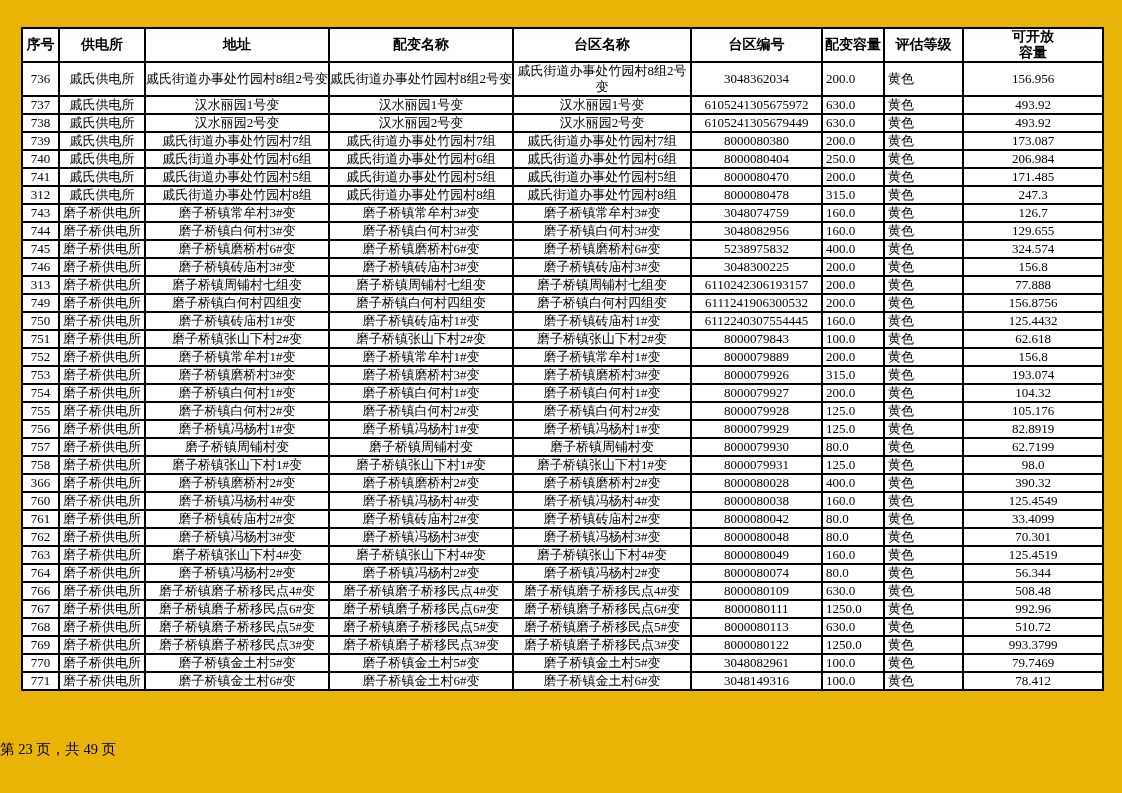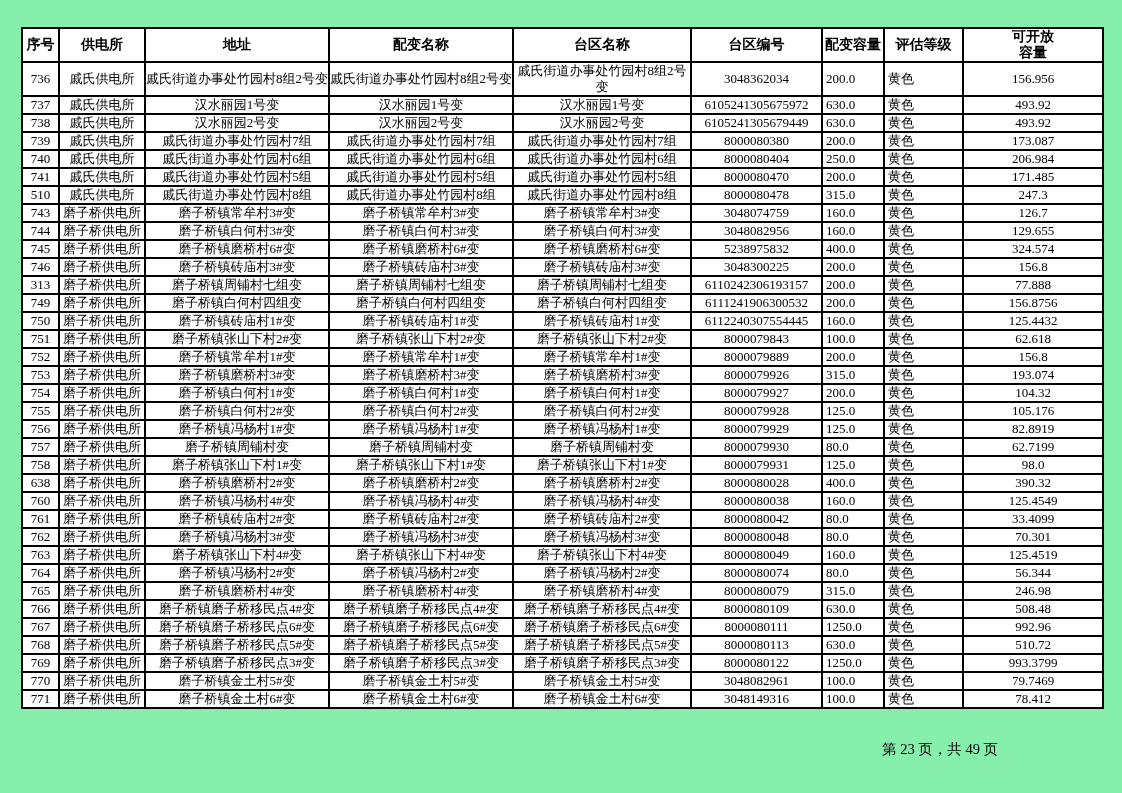--- a/index.html
+++ b/index.html
@@ -4,21 +4,21 @@
 <style>
   html, body {
     margin: 0;
     padding: 0;
     background: #ffffff;
   }
   .sheet {
     position: relative;
     width: 1122px;
     height: 793px;
-    background: #86efac;
+    background: #eab308;
     font-family: "Liberation Serif", "DejaVu Serif", serif;
     color: #000000;
     overflow: hidden;
   }
   table.capacity-table {
     position: absolute;
     left: 21px;
     top: 27px;
     border-collapse: collapse;
     table-layout: fixed;
@@ -55,21 +55,21 @@
   .capacity-table td.col-6,
   .capacity-table td.col-7 {
     text-align: left;
     padding-left: 3px;
   }
   .page-footer {
     position: absolute;
     top: 740px;
     left: 0;
     width: 998px;
-    text-align: right;
+    text-align: left;
     font-size: 14.5px;
     line-height: 18px;
   }
 </style>
 </head>
 <body>
 
 <div class="sheet">
 
   <table class="capacity-table">
@@ -159,21 +159,21 @@
           <td class="col-1">戚氏供电所</td>
           <td class="col-2">戚氏街道办事处竹园村5组</td>
           <td class="col-3">戚氏街道办事处竹园村5组</td>
           <td class="col-4">戚氏街道办事处竹园村5组</td>
           <td class="col-5">8000080470</td>
           <td class="col-6">200.0</td>
           <td class="col-7">黄色</td>
           <td class="col-8">171.485</td>
         </tr>
         <tr>
-          <td class="col-0">510</td>
+          <td class="col-0">312</td>
           <td class="col-1">戚氏供电所</td>
           <td class="col-2">戚氏街道办事处竹园村8组</td>
           <td class="col-3">戚氏街道办事处竹园村8组</td>
           <td class="col-4">戚氏街道办事处竹园村8组</td>
           <td class="col-5">8000080478</td>
           <td class="col-6">315.0</td>
           <td class="col-7">黄色</td>
           <td class="col-8">247.3</td>
         </tr>
         <tr>
@@ -335,21 +335,21 @@
           <td class="col-1">磨子桥供电所</td>
           <td class="col-2">磨子桥镇张山下村1#变</td>
           <td class="col-3">磨子桥镇张山下村1#变</td>
           <td class="col-4">磨子桥镇张山下村1#变</td>
           <td class="col-5">8000079931</td>
           <td class="col-6">125.0</td>
           <td class="col-7">黄色</td>
           <td class="col-8">98.0</td>
         </tr>
         <tr>
-          <td class="col-0">638</td>
+          <td class="col-0">366</td>
           <td class="col-1">磨子桥供电所</td>
           <td class="col-2">磨子桥镇磨桥村2#变</td>
           <td class="col-3">磨子桥镇磨桥村2#变</td>
           <td class="col-4">磨子桥镇磨桥村2#变</td>
           <td class="col-5">8000080028</td>
           <td class="col-6">400.0</td>
           <td class="col-7">黄色</td>
           <td class="col-8">390.32</td>
         </tr>
         <tr>
@@ -399,31 +399,20 @@
         <tr>
           <td class="col-0">764</td>
           <td class="col-1">磨子桥供电所</td>
           <td class="col-2">磨子桥镇冯杨村2#变</td>
           <td class="col-3">磨子桥镇冯杨村2#变</td>
           <td class="col-4">磨子桥镇冯杨村2#变</td>
           <td class="col-5">8000080074</td>
           <td class="col-6">80.0</td>
           <td class="col-7">黄色</td>
           <td class="col-8">56.344</td>
-        </tr>
-        <tr>
-          <td class="col-0">765</td>
-          <td class="col-1">磨子桥供电所</td>
-          <td class="col-2">磨子桥镇磨桥村4#变</td>
-          <td class="col-3">磨子桥镇磨桥村4#变</td>
-          <td class="col-4">磨子桥镇磨桥村4#变</td>
-          <td class="col-5">8000080079</td>
-          <td class="col-6">315.0</td>
-          <td class="col-7">黄色</td>
-          <td class="col-8">246.98</td>
         </tr>
         <tr>
           <td class="col-0">766</td>
           <td class="col-1">磨子桥供电所</td>
           <td class="col-2">磨子桥镇磨子桥移民点4#变</td>
           <td class="col-3">磨子桥镇磨子桥移民点4#变</td>
           <td class="col-4">磨子桥镇磨子桥移民点4#变</td>
           <td class="col-5">8000080109</td>
           <td class="col-6">630.0</td>
           <td class="col-7">黄色</td>

